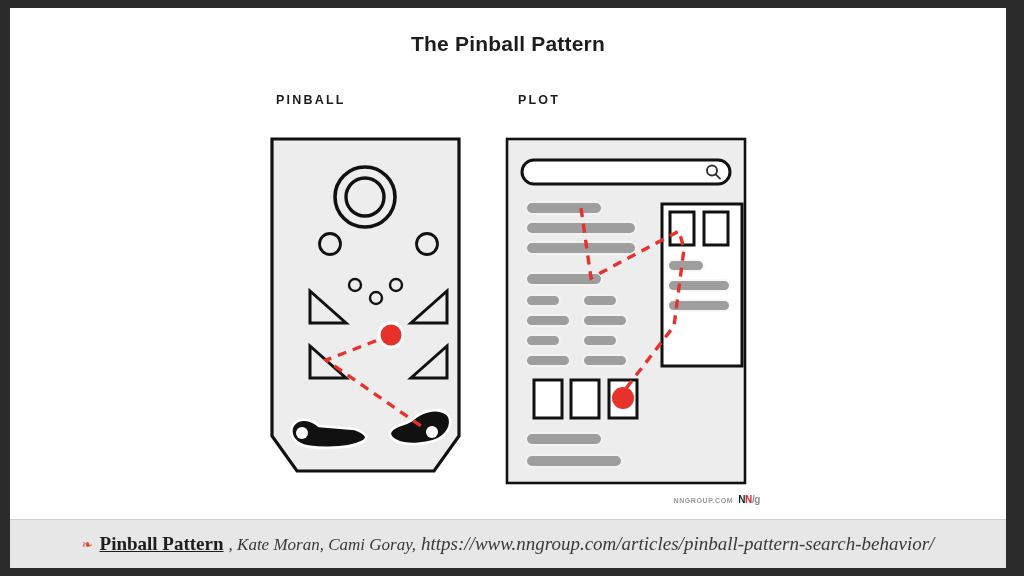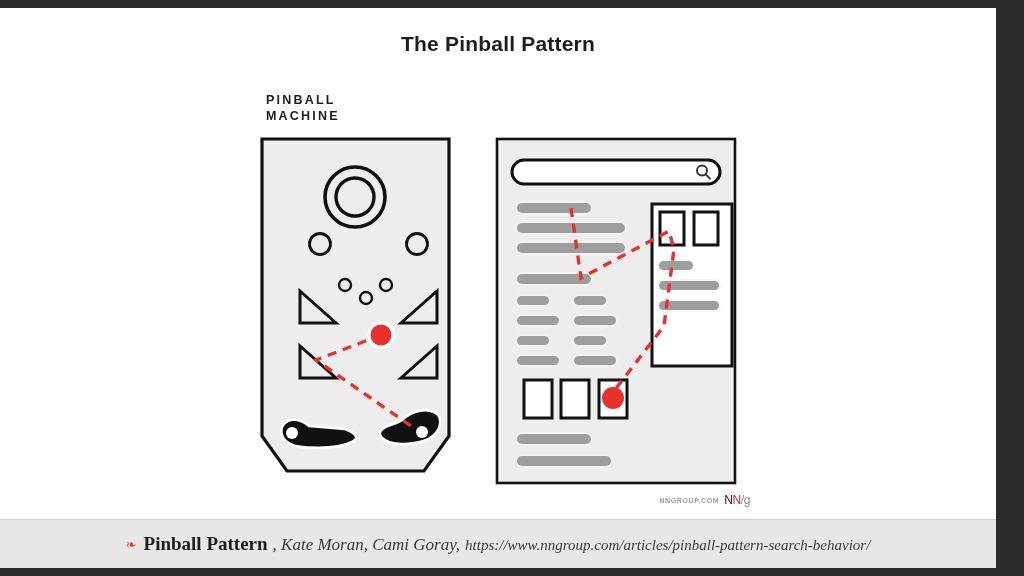--- a/index.html
+++ b/index.html
@@ -4,21 +4,21 @@
 <style>
   html,body{margin:0;padding:0;}
   body{
     width:1024px;height:576px;
     background:#2b2b2b;
     font-family:"Liberation Sans", sans-serif;
     overflow:hidden;
   }
   #slide{
     position:absolute;
-    left:0;top:8px;
+    left:10px;top:8px;
     width:996px;height:560px;
     background:#ffffff;
     box-sizing:border-box;
     overflow:hidden;
   }
   #title{
     position:absolute;
     left:0;top:24px;width:996px;
     text-align:center;
     font-size:21px;
@@ -51,22 +51,22 @@
     justify-content:flex-end;
     gap:5px;
   }
   #nng .dotcom{
     font-size:7px;
     letter-spacing:0.6px;
     color:#9b9b9b;
     font-weight:bold;
   }
   #nng .logo{
-    font-size:12px;
-    font-weight:normal;
+    font-size:10px;
+    font-weight:bold;
     letter-spacing:-0.4px;
     line-height:12px;
   }
   #nng .logo .n1{color:#1d1d1d;}
   #nng .logo .n2{color:#d8232a;}
   #nng .logo .sl{color:#8c8c8c;}
 
   
   #caption{
     position:absolute;
@@ -90,48 +90,49 @@
     font-size:13px;
     position:relative;
     top:-1px;
     margin-right:2px;
   }
   #caption .ttl{
     font-family:"Liberation Serif", serif;
     font-weight:bold;
     font-size:19px;
     color:#1d1d1d;
+    text-decoration:underline;
   }
   #caption .auth{
     font-family:"Liberation Serif", serif;
     font-style:italic;
     font-size:17px;
     color:#3a3a3a;
     text-align:center;
   }
   #caption .url{
     font-family:"Liberation Serif", serif;
     font-style:italic;
-    font-size:15px;
+    font-size:19px;
     color:#3a3a3a;
   }
 </style>
 </head>
 <body>
 
 <div id="slide">
 
   <div id="title">The Pinball Pattern</div>
 
   <div class="col-label" id="label-pinball">
     <div>PINBALL</div>
-    <div>MACHINE</div>
   </div>
 
   <div class="col-label" id="label-gaze">
+    <div>PLOT</div>
   </div>
 
   <svg id="art" viewBox="0 0 996 560">
 
     <g>
       <path d="M262 131 H449 V428 L424 463 H287 L262 428 Z" fill="#ededed" stroke="#111111" stroke-width="3.2" stroke-linejoin="miter"></path>
 
       <circle cx="355" cy="189" r="30" fill="#ededed" stroke="#111111" stroke-width="3.6"></circle>
       <circle cx="355" cy="189" r="19" fill="#ededed" stroke="#111111" stroke-width="3.4"></circle>
 

